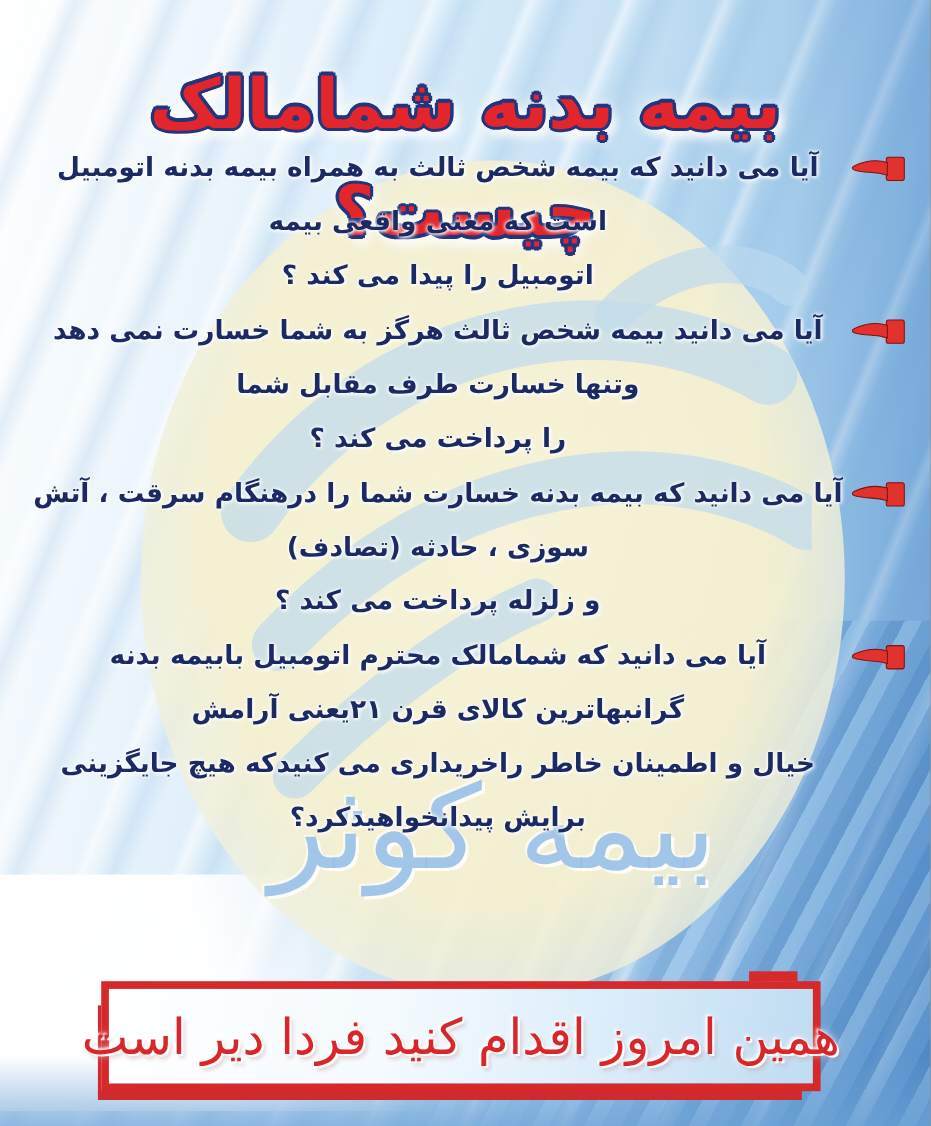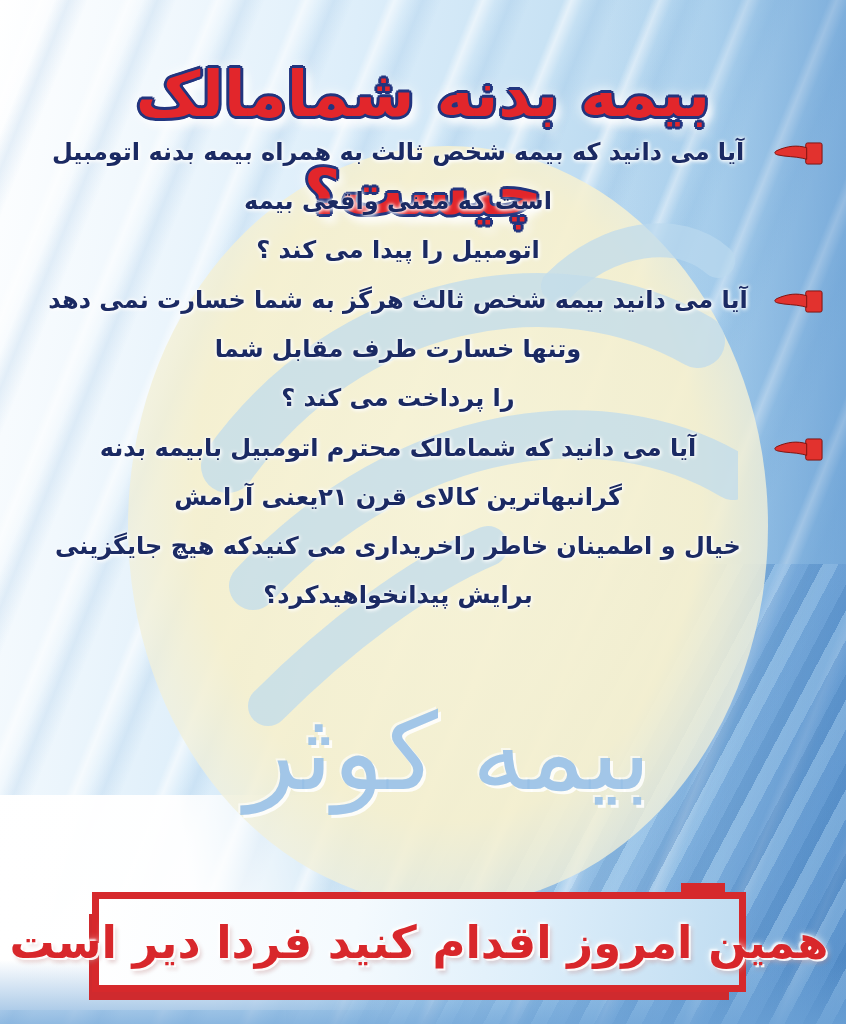--- a/index.html
+++ b/index.html
@@ -79,21 +79,21 @@
   
   .cta{
     position:absolute;z-index:3;left:92px;right:100px;top:892px;height:86px;
     border:7px solid #d6292c;
     background:linear-gradient(100deg,#ffffff 0%,#f4fafe 40%,#ddeefa 68%,#bfdcf1 100%);
     box-shadow:-10px 15px 0 -7px #cf2a2e;
     display:flex;align-items:center;justify-content:center;
   }
   .cta::after{content:"";position:absolute;top:-16px;right:14px;width:44px;height:9px;background:#d6292c;}
   .cta-text{
-    font-size:45px;font-weight:bold;color:#d8272b;white-space:nowrap;
+    font-size:45px;font-weight:normal;color:#d8272b;white-space:nowrap;
     text-shadow:0 0 8px #ffffff,2px 2px 0 rgba(255,255,255,.9),-2px -2px 2px rgba(255,255,255,.8),3px 4px 4px rgba(130,20,20,.25);
   }
 </style>
 </head>
 <body>
 
 <div class="poster">
 
   <div class="layer bg-streaks"></div>
   <div class="layer bg-right"></div>
@@ -128,20 +128,28 @@
       <svg class="hand" viewBox="0 0 52 28">
         <rect x="33" y="3" width="17" height="22" rx="2" fill="#e2322e" stroke="#7e1310" stroke-width="1"></rect>
         <path d="M34 8 C 24 5, 14 6, 3 11 C 0 12.5, 0 14.5, 4 15.5 C 12 17.5, 22 17, 30 19 L 34 20 Z" fill="#e2322e" stroke="#7e1310" stroke-width="1"></path>
       </svg>
       <div class="bullet-text">آیا می دانید بیمه شخص ثالث هرگز به شما خسارت نمی دهد وتنها خسارت طرف مقابل شما
 را پرداخت می کند ؟</div>
     </div>
 
 
 
+    <div class="bullet">
+      <svg class="hand" viewBox="0 0 52 28">
+        <rect x="33" y="3" width="17" height="22" rx="2" fill="#e2322e" stroke="#7e1310" stroke-width="1"></rect>
+        <path d="M34 8 C 24 5, 14 6, 3 11 C 0 12.5, 0 14.5, 4 15.5 C 12 17.5, 22 17, 30 19 L 34 20 Z" fill="#e2322e" stroke="#7e1310" stroke-width="1"></path>
+      </svg>
+      <div class="bullet-text">آیا می دانید که بیمه بدنه خسارت شما را درهنگام سرقت ، آتش سوزی ، حادثه (تصادف)
+و زلزله پرداخت می کند ؟</div>
+    </div>
 
     <div class="bullet">
       <svg class="hand" viewBox="0 0 52 28">
         <rect x="33" y="3" width="17" height="22" rx="2" fill="#e2322e" stroke="#7e1310" stroke-width="1"></rect>
         <path d="M34 8 C 24 5, 14 6, 3 11 C 0 12.5, 0 14.5, 4 15.5 C 12 17.5, 22 17, 30 19 L 34 20 Z" fill="#e2322e" stroke="#7e1310" stroke-width="1"></path>
       </svg>
       <div class="bullet-text">آیا می دانید که شمامالک محترم اتومبیل بابیمه بدنه گرانبهاترین کالای قرن ۲۱یعنی آرامش
 خیال و اطمینان خاطر راخریداری می کنیدکه هیچ جایگزینی برایش پیدانخواهیدکرد؟</div>
     </div>
 

